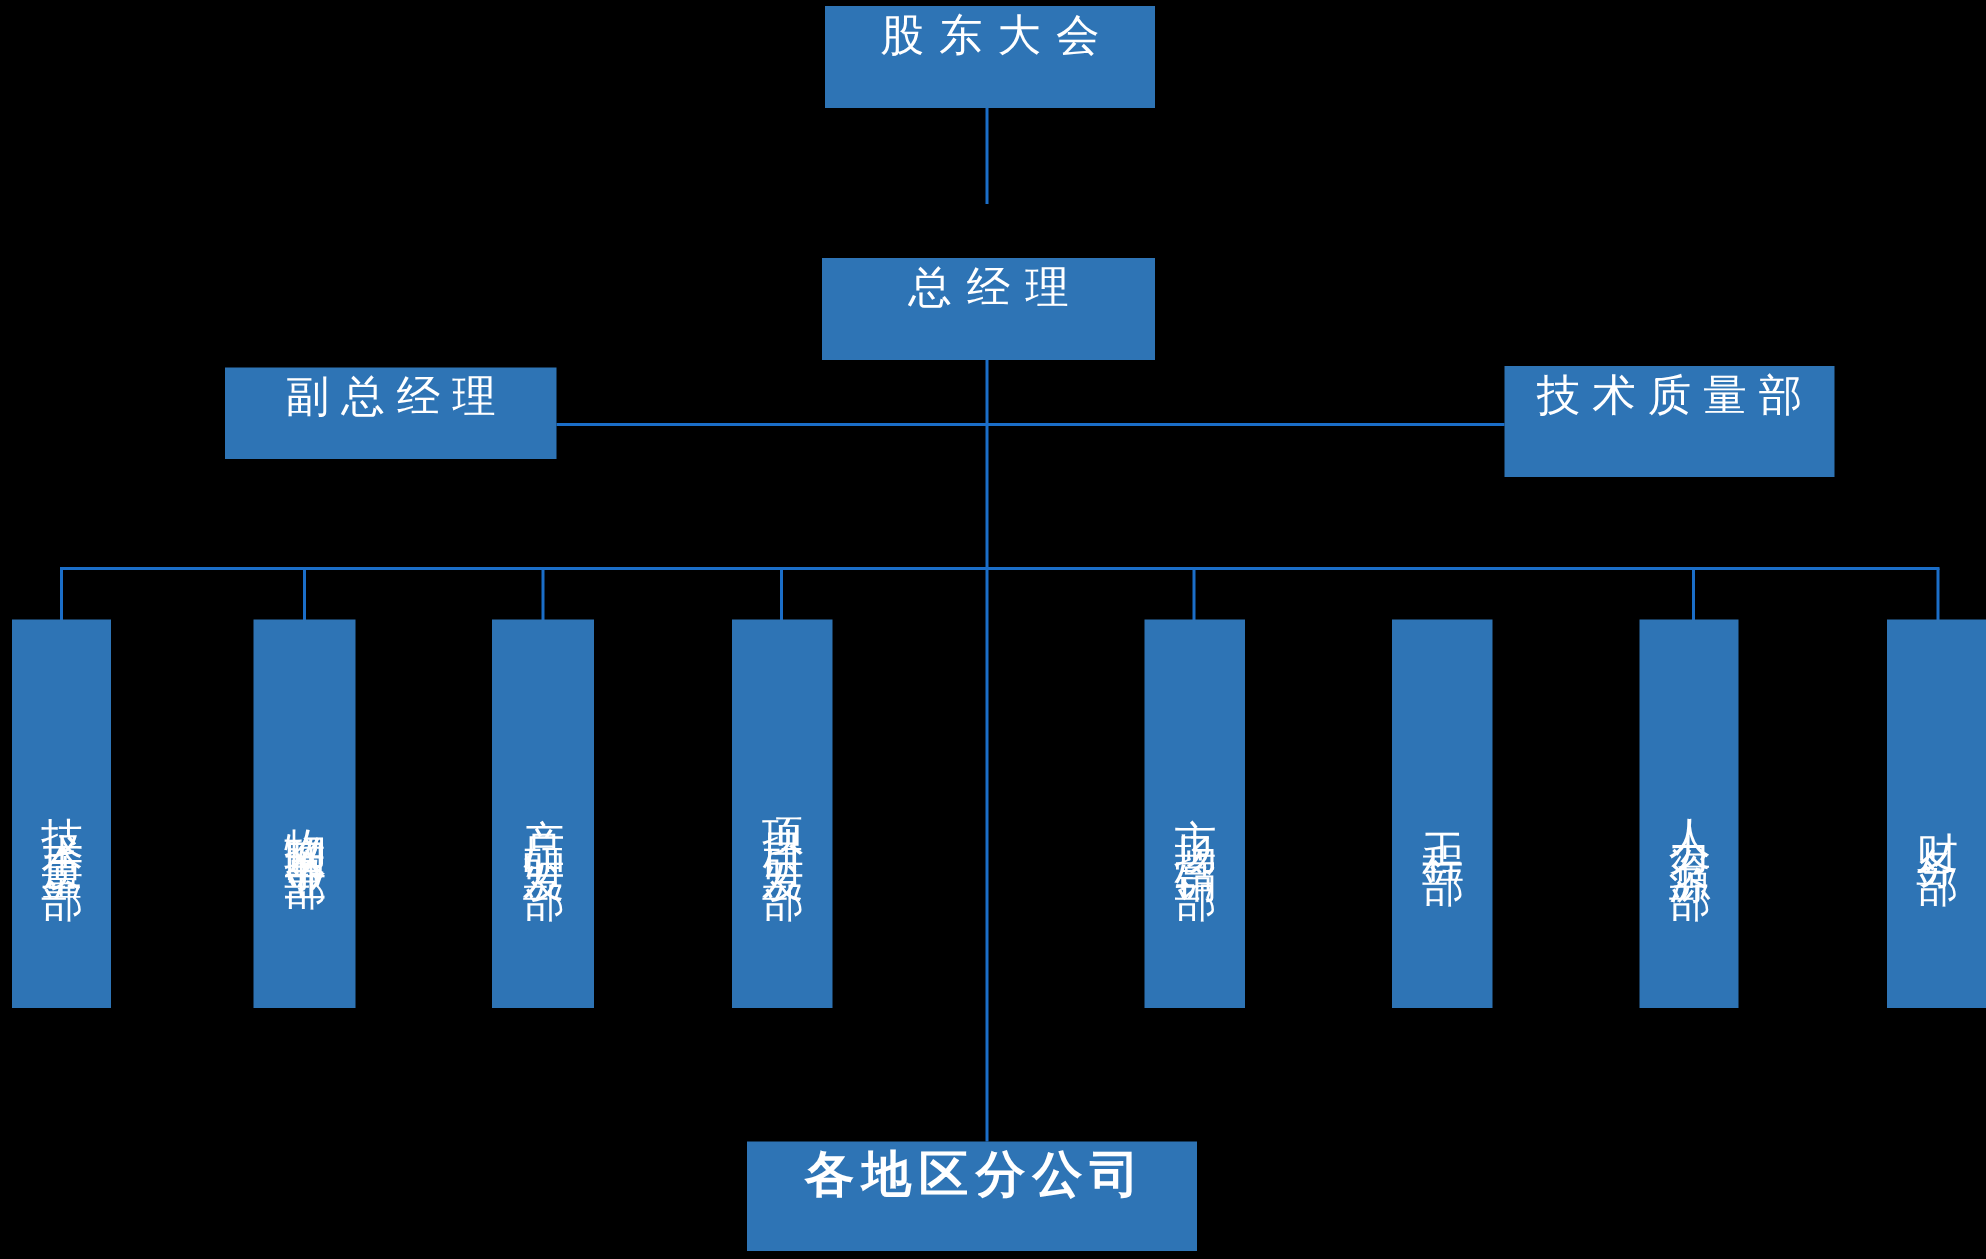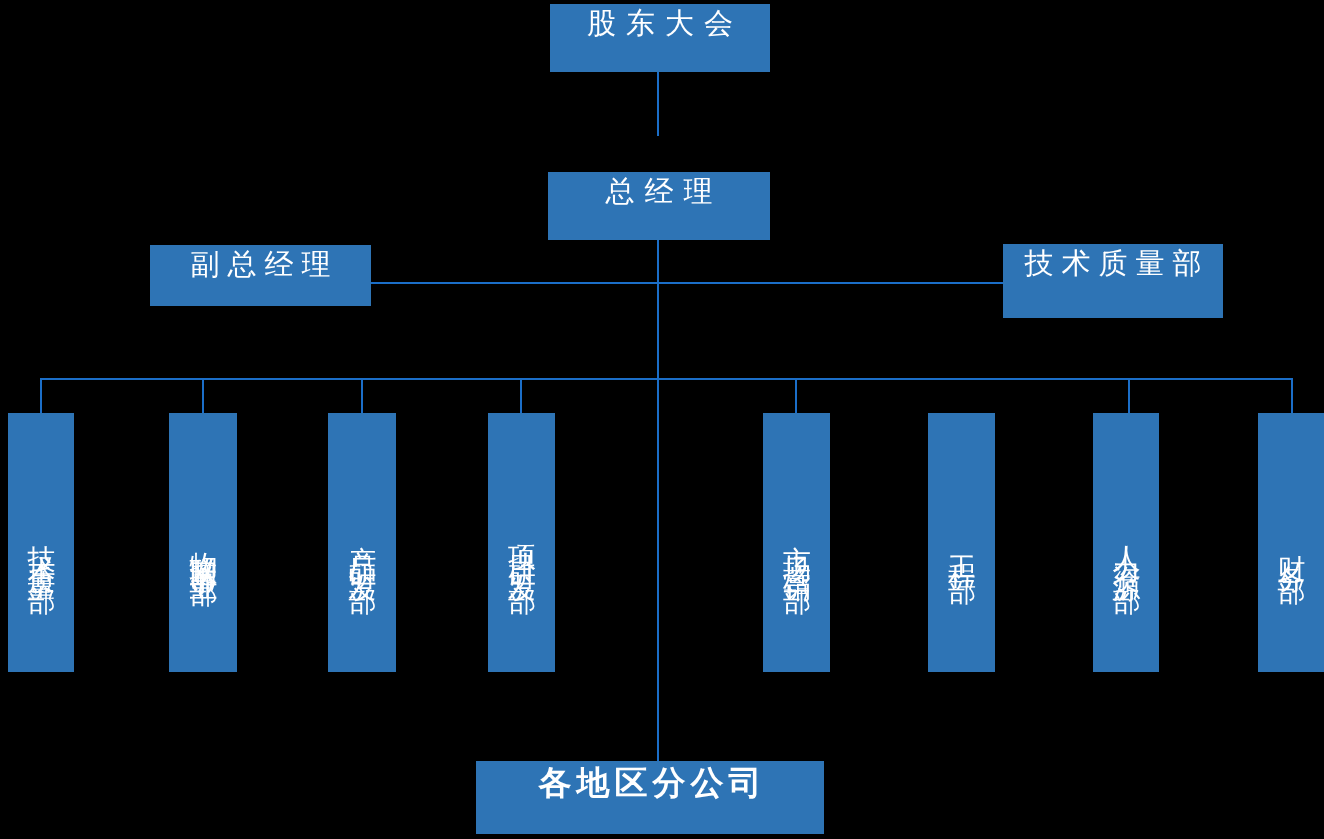--- a/index.html
+++ b/index.html
@@ -113,17 +113,17 @@
   <div class="vnode" style="left:928px; width:67px;">
     <span class="vlabel">工程部</span>
   </div>
   <div class="vnode" style="left:1093px; width:66px;">
     <span class="vlabel">人力资源部</span>
   </div>
   <div class="vnode" style="left:1258px; width:66px;">
     <span class="vlabel">财务部</span>
   </div>
 
-  <div class="node bold" style="left:476px; top:761px; width:348px; height:73px;">
+  <div class="node bold" style="left:498px; top:761px; width:300px; height:73px;">
     <span class="hlabel">各地区分公司</span>
   </div>
 
 </div>
 
 </body></html>

